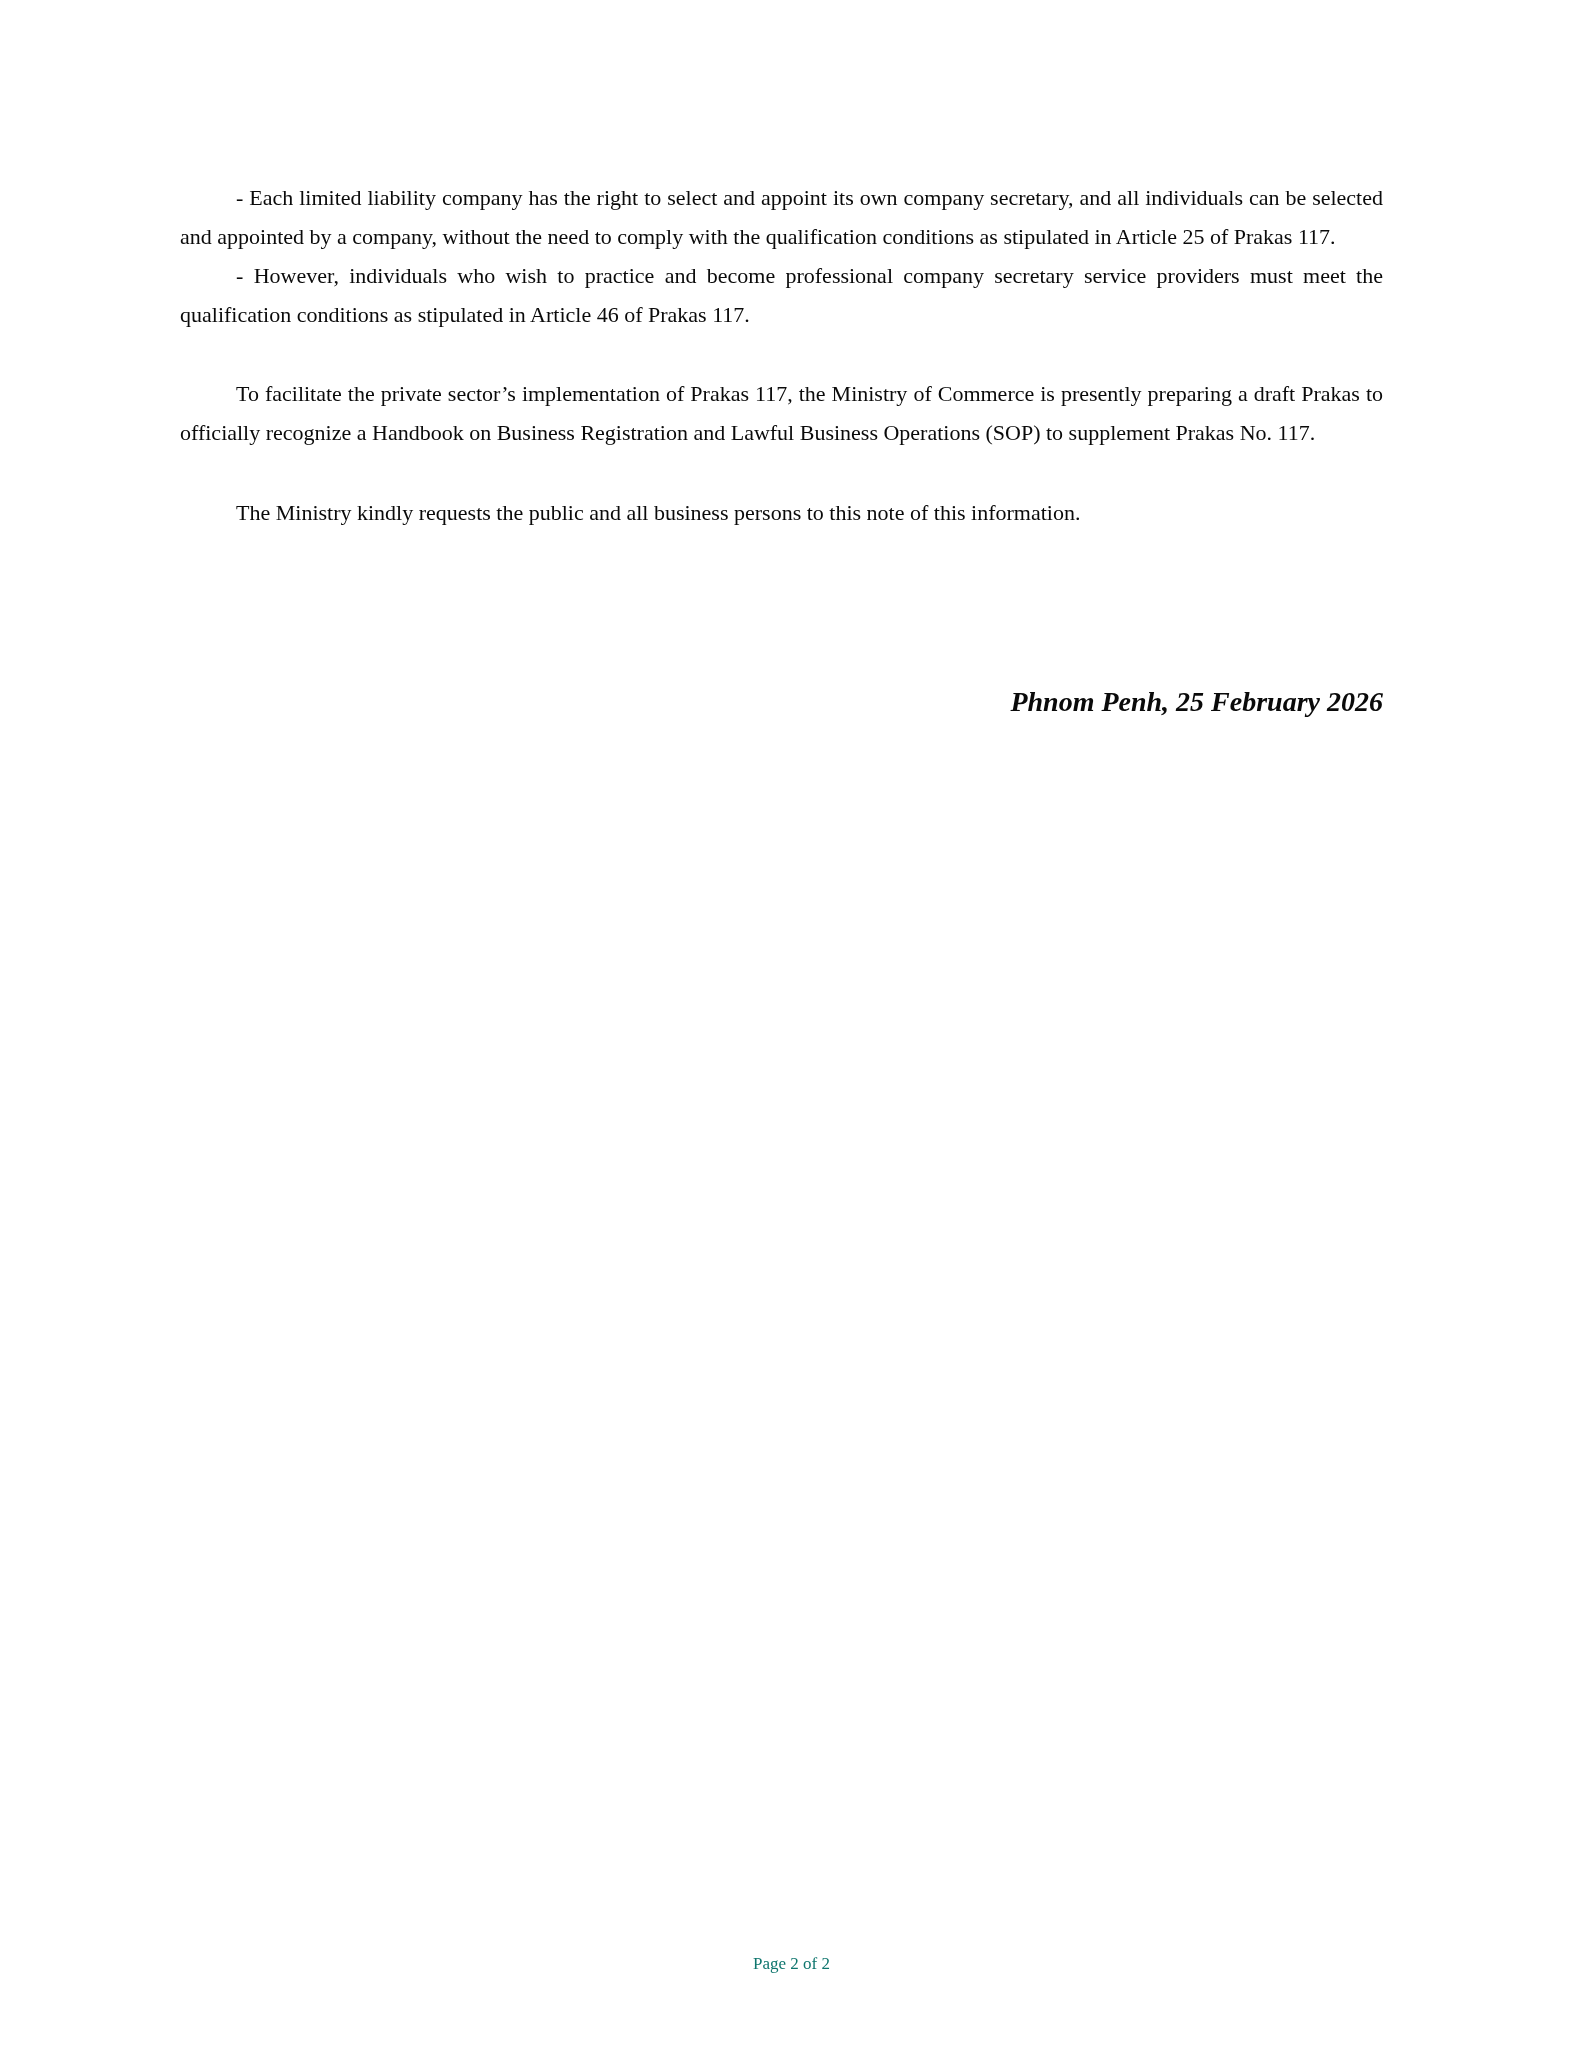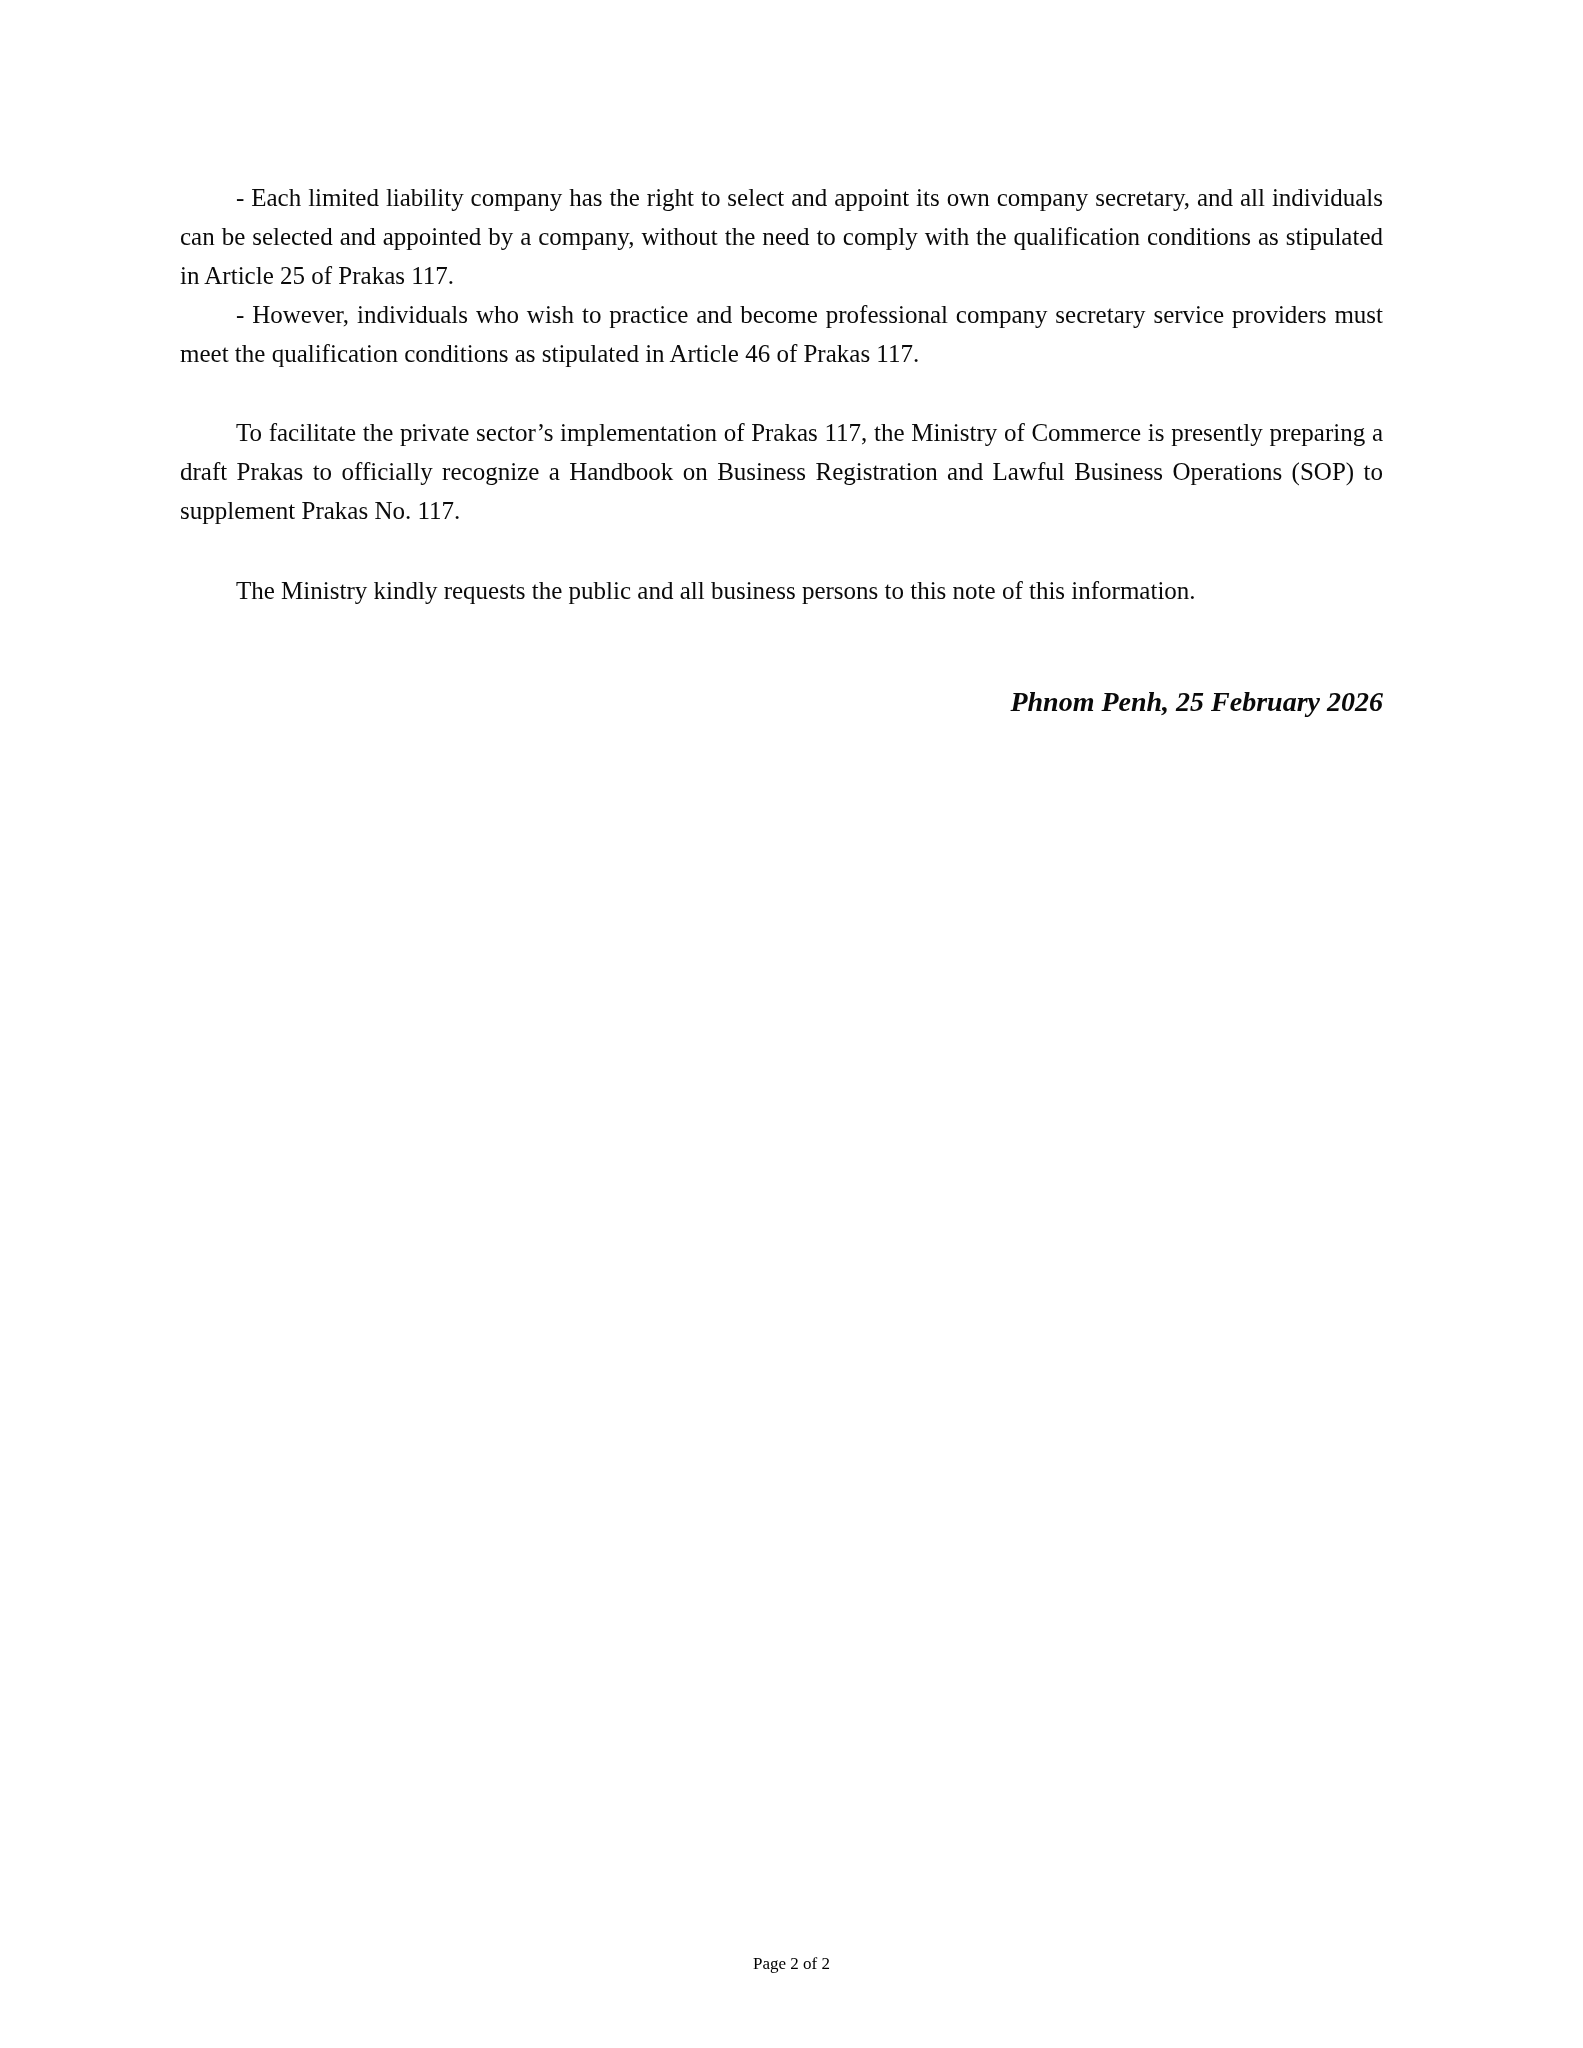--- a/index.html
+++ b/index.html
@@ -39,21 +39,21 @@
     white-space: nowrap;
   }
   
   .content {
     position: absolute;
     top: 178px;
     left: 180px;
     width: 1203px;
   }
   .para {
-    font-size: 25px;
+    font-size: 22px;
     line-height: 39px;
     text-align: justify;
     text-justify: inter-word;
     margin: 0;
     color: #0a0a0a;
     -webkit-hyphens: none;
     hyphens: none;
   }
   .para.indent {
     text-indent: 56px;
@@ -81,21 +81,21 @@
   .footer {
     position: absolute;
     bottom: 74px;
     left: 0;
     width: 100%;
     text-align: center;
   }
   .footer-text {
     font-size: 17px;
     line-height: 1.2;
-    color: #000000;
+    color: #0f766e;
   }
 </style>
 </head>
 <body>
 
 <div class="page">
 
 
   <div class="content">
 

